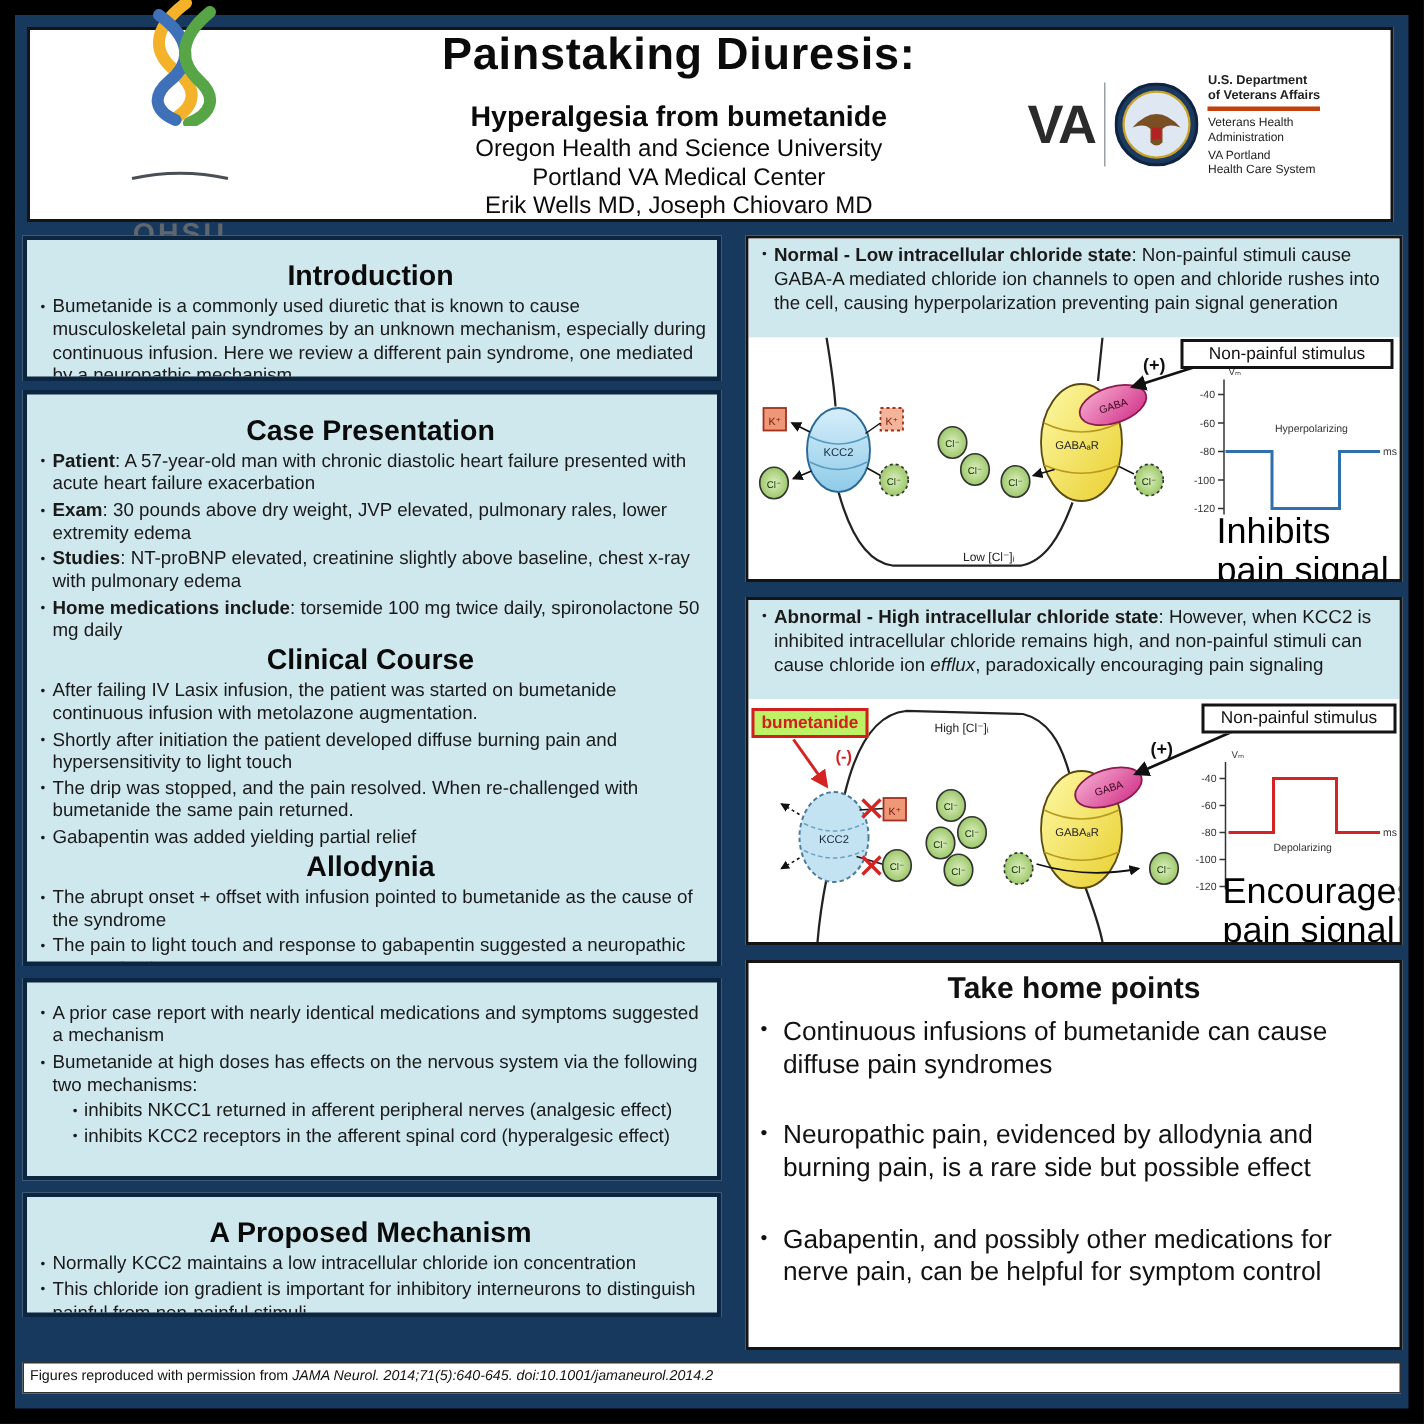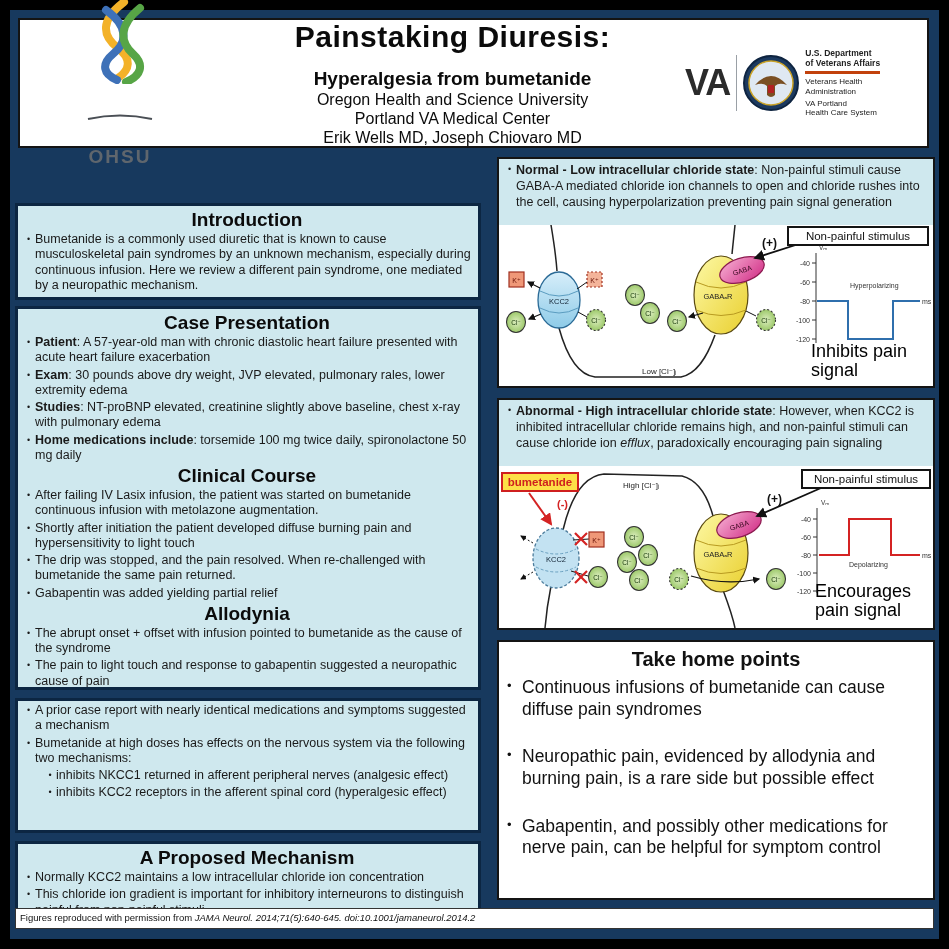--- a/index.html
+++ b/index.html
@@ -14,36 +14,36 @@
   .subtitle{font-size:19px;font-weight:bold;margin-top:14px;}
   .affil{font-size:16px;margin-top:1px;}
   .authors{font-size:16px;margin-top:1px;}
   .va-block{width:238px;display:flex;align-items:center;justify-content:flex-start;gap:6px;padding-right:4px;}
   .va-word{font-size:36px;font-weight:800;color:#2b2b2b;letter-spacing:-1px;}
   .va-div{width:1px;height:56px;background:#9aa0a6;}
   .va-text{font-size:8px;color:#222;line-height:1.15;}
   .va-text .hd{font-weight:bold;font-size:8.5px;border-bottom:3px solid #c2410c;padding-bottom:3px;margin-bottom:3px;}
   .va-text .grp{margin-top:3px;}
   
-  .box{position:absolute;background:#cfe8ee;border:3px solid #0c2642;box-sizing:border-box;padding:2px 6px 2px 4px;overflow:hidden;color:#1a1a1a;margin-top:46px;}
+  .box{position:absolute;background:#cfe8ee;border:3px solid #0c2642;box-sizing:border-box;padding:13px 6px 2px 4px;overflow:hidden;color:#1a1a1a;}
   .box h2{margin:1px 0 1px 0;text-align:center;font-size:19px;color:#0b0b0b;}
   .box ul{margin:0;padding:0;list-style:none;}
   .box li{display:flex;font-size:12.5px;line-height:1.22;margin:0 0 2px 0;}
   .box li .blt{width:13px;min-width:13px;text-align:center;font-size:9px;padding-top:2px;}
   .box li.sub{margin-left:22px;}
   .box li.sub .blt{width:12px;min-width:12px;}
   .bold{font-weight:bold;}
   
   .figbox{position:absolute;border:2px solid #141414;box-sizing:border-box;background:#fff;overflow:hidden;}
   .figcap{background:#cfe8ee;padding:3px 6px 2px 4px;display:flex;font-size:12.5px;line-height:1.28;color:#1a1a1a;}
   .figcap .blt{width:13px;min-width:13px;text-align:center;font-size:9px;padding-top:2px;}
   .figwhite{position:relative;background:#fff;}
   .stim-box{position:absolute;border:2px solid #141414;background:#fff;font-size:11.5px;color:#111;text-align:center;line-height:16px;box-sizing:border-box;}
-  .bumet-box{position:absolute;border:2px solid #cf1f1f;background:#fde047;font-size:11.5px;font-weight:bold;color:#cf1f1f;text-align:center;line-height:16px;box-sizing:border-box;}
-  .result-text{position:absolute;font-size:18px;line-height:1.08;color:#000;}
+  .bumet-box{position:absolute;border:2px solid #cf1f1f;background:#bef264;font-size:11.5px;font-weight:bold;color:#cf1f1f;text-align:center;line-height:16px;box-sizing:border-box;}
+  .result-text{position:absolute;font-size:24px;line-height:1.08;color:#000;}
   
   .takehome{position:absolute;border:2px solid #141414;background:#fff;box-sizing:border-box;padding:4px 8px;color:#111;overflow:hidden;}
   .takehome h2{margin:2px 0 6px 0;text-align:center;font-size:20px;}
   .takehome ul{margin:0;padding:0;list-style:none;}
   .takehome li{display:flex;font-size:17.5px;line-height:1.24;margin-bottom:26px;}
   .takehome li .blt{width:15px;min-width:15px;font-size:13px;padding-top:1px;}
   
   .footer{position:absolute;left:5px;top:898px;width:919px;height:21px;background:#fff;border:1.5px solid #333;box-sizing:border-box;font-size:9.5px;color:#111;line-height:17px;padding-left:4px;}
   svg text{font-family:"Liberation Sans","DejaVu Sans",sans-serif;}
 </style>

